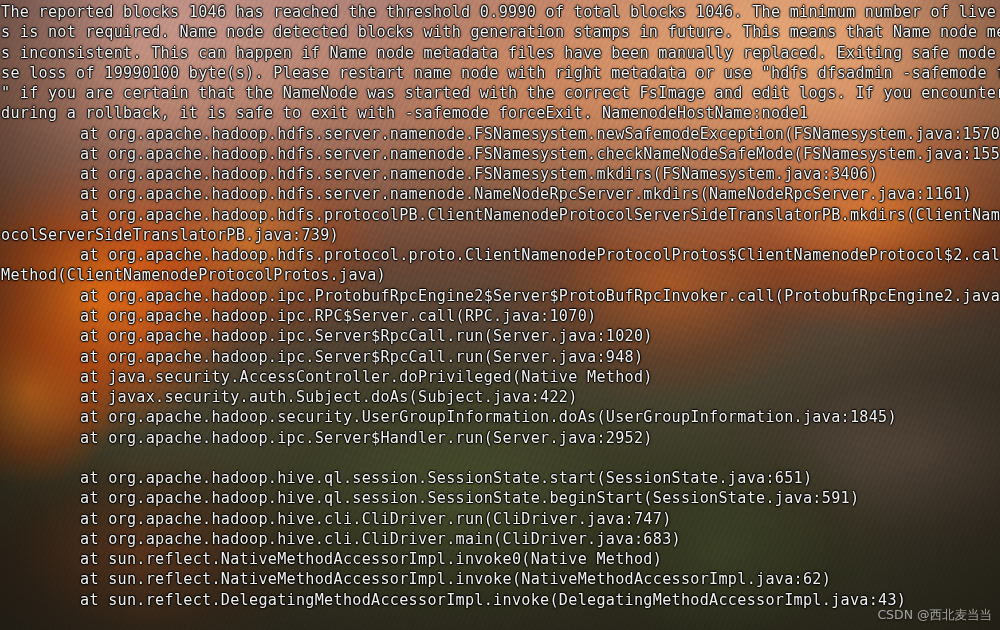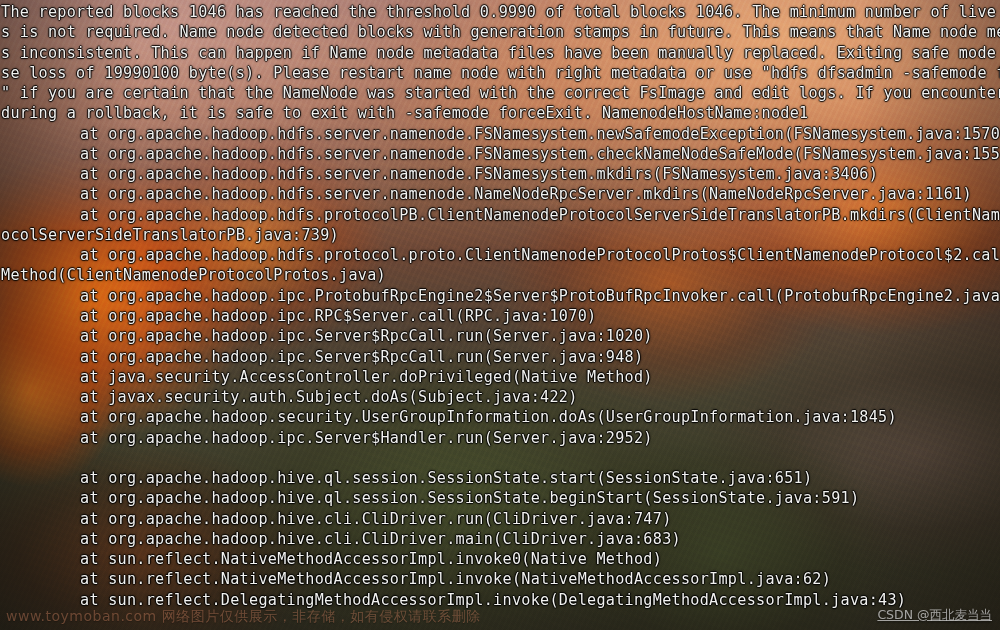--- a/index.html
+++ b/index.html
@@ -123,30 +123,28 @@
     position: absolute;
     right: 8px;
     bottom: 6px;
     z-index: 7;
     font-family: "DejaVu Sans", "Liberation Sans", sans-serif;
     font-size: 12.5px;
     color: rgba(228,228,228,0.68);
     text-shadow: 0 1px 2px rgba(0,0,0,0.6);
     white-space: nowrap;
     pointer-events: none;
-    text-decoration: underline;
   }
 </style>
 </head>
 <body>
 
 <div id="screen">
 
   <div id="bg"></div>
   <div id="bg-texture"></div>
   <div id="bg-vignette"></div>
 
   <div id="terminal" style="color: rgb(242, 242, 240);"><div class="line cont">The reported blocks 1046 has reached the threshold 0.9990 of total blocks 1046. The minimum number of live datan</div><div class="line cont">s is not required. Name node detected blocks with generation stamps in future. This means that Name node metadat</div><div class="line cont">s inconsistent. This can happen if Name node metadata files have been manually replaced. Exiting safe mode will</div><div class="line cont">se loss of 19990100 byte(s). Please restart name node with right metadata or use "hdfs dfsadmin -safemode forceE</div><div class="line cont">" if you are certain that the NameNode was started with the correct FsImage and edit logs. If you encountered th</div><div class="line cont">during a rollback, it is safe to exit with -safemode forceExit. NamenodeHostName:node1</div><div class="line indent">at org.apache.hadoop.hdfs.server.namenode.FSNamesystem.newSafemodeException(FSNamesystem.java:1570)</div><div class="line indent">at org.apache.hadoop.hdfs.server.namenode.FSNamesystem.checkNameNodeSafeMode(FSNamesystem.java:1557)</div><div class="line indent">at org.apache.hadoop.hdfs.server.namenode.FSNamesystem.mkdirs(FSNamesystem.java:3406)</div><div class="line indent">at org.apache.hadoop.hdfs.server.namenode.NameNodeRpcServer.mkdirs(NameNodeRpcServer.java:1161)</div><div class="line indent">at org.apache.hadoop.hdfs.protocolPB.ClientNamenodeProtocolServerSideTranslatorPB.mkdirs(ClientNamenodeP</div><div class="line cont">ocolServerSideTranslatorPB.java:739)</div><div class="line indent">at org.apache.hadoop.hdfs.protocol.proto.ClientNamenodeProtocolProtos$ClientNamenodeProtocol$2.callBlocki</div><div class="line cont">Method(ClientNamenodeProtocolProtos.java)</div><div class="line indent">at org.apache.hadoop.ipc.ProtobufRpcEngine2$Server$ProtoBufRpcInvoker.call(ProtobufRpcEngine2.java:532)</div><div class="line indent">at org.apache.hadoop.ipc.RPC$Server.call(RPC.java:1070)</div><div class="line indent">at org.apache.hadoop.ipc.Server$RpcCall.run(Server.java:1020)</div><div class="line indent">at org.apache.hadoop.ipc.Server$RpcCall.run(Server.java:948)</div><div class="line indent">at java.security.AccessController.doPrivileged(Native Method)</div><div class="line indent">at javax.security.auth.Subject.doAs(Subject.java:422)</div><div class="line indent">at org.apache.hadoop.security.UserGroupInformation.doAs(UserGroupInformation.java:1845)</div><div class="line indent">at org.apache.hadoop.ipc.Server$Handler.run(Server.java:2952)</div><div class="line cont blank"></div><div class="line indent">at org.apache.hadoop.hive.ql.session.SessionState.start(SessionState.java:651)</div><div class="line indent">at org.apache.hadoop.hive.ql.session.SessionState.beginStart(SessionState.java:591)</div><div class="line indent">at org.apache.hadoop.hive.cli.CliDriver.run(CliDriver.java:747)</div><div class="line indent">at org.apache.hadoop.hive.cli.CliDriver.main(CliDriver.java:683)</div><div class="line indent">at sun.reflect.NativeMethodAccessorImpl.invoke0(Native Method)</div><div class="line indent">at sun.reflect.NativeMethodAccessorImpl.invoke(NativeMethodAccessorImpl.java:62)</div><div class="line indent">at sun.reflect.DelegatingMethodAccessorImpl.invoke(DelegatingMethodAccessorImpl.java:43)</div></div>
 
-  <div class="wm-bottom-left">www.toymoban.com 网络图片仅供展示，非存储，如有侵权请联系删除</div>
 
   <div class="wm-bottom-right">CSDN @西北麦当当</div>
 </div>
 
 </body></html>

